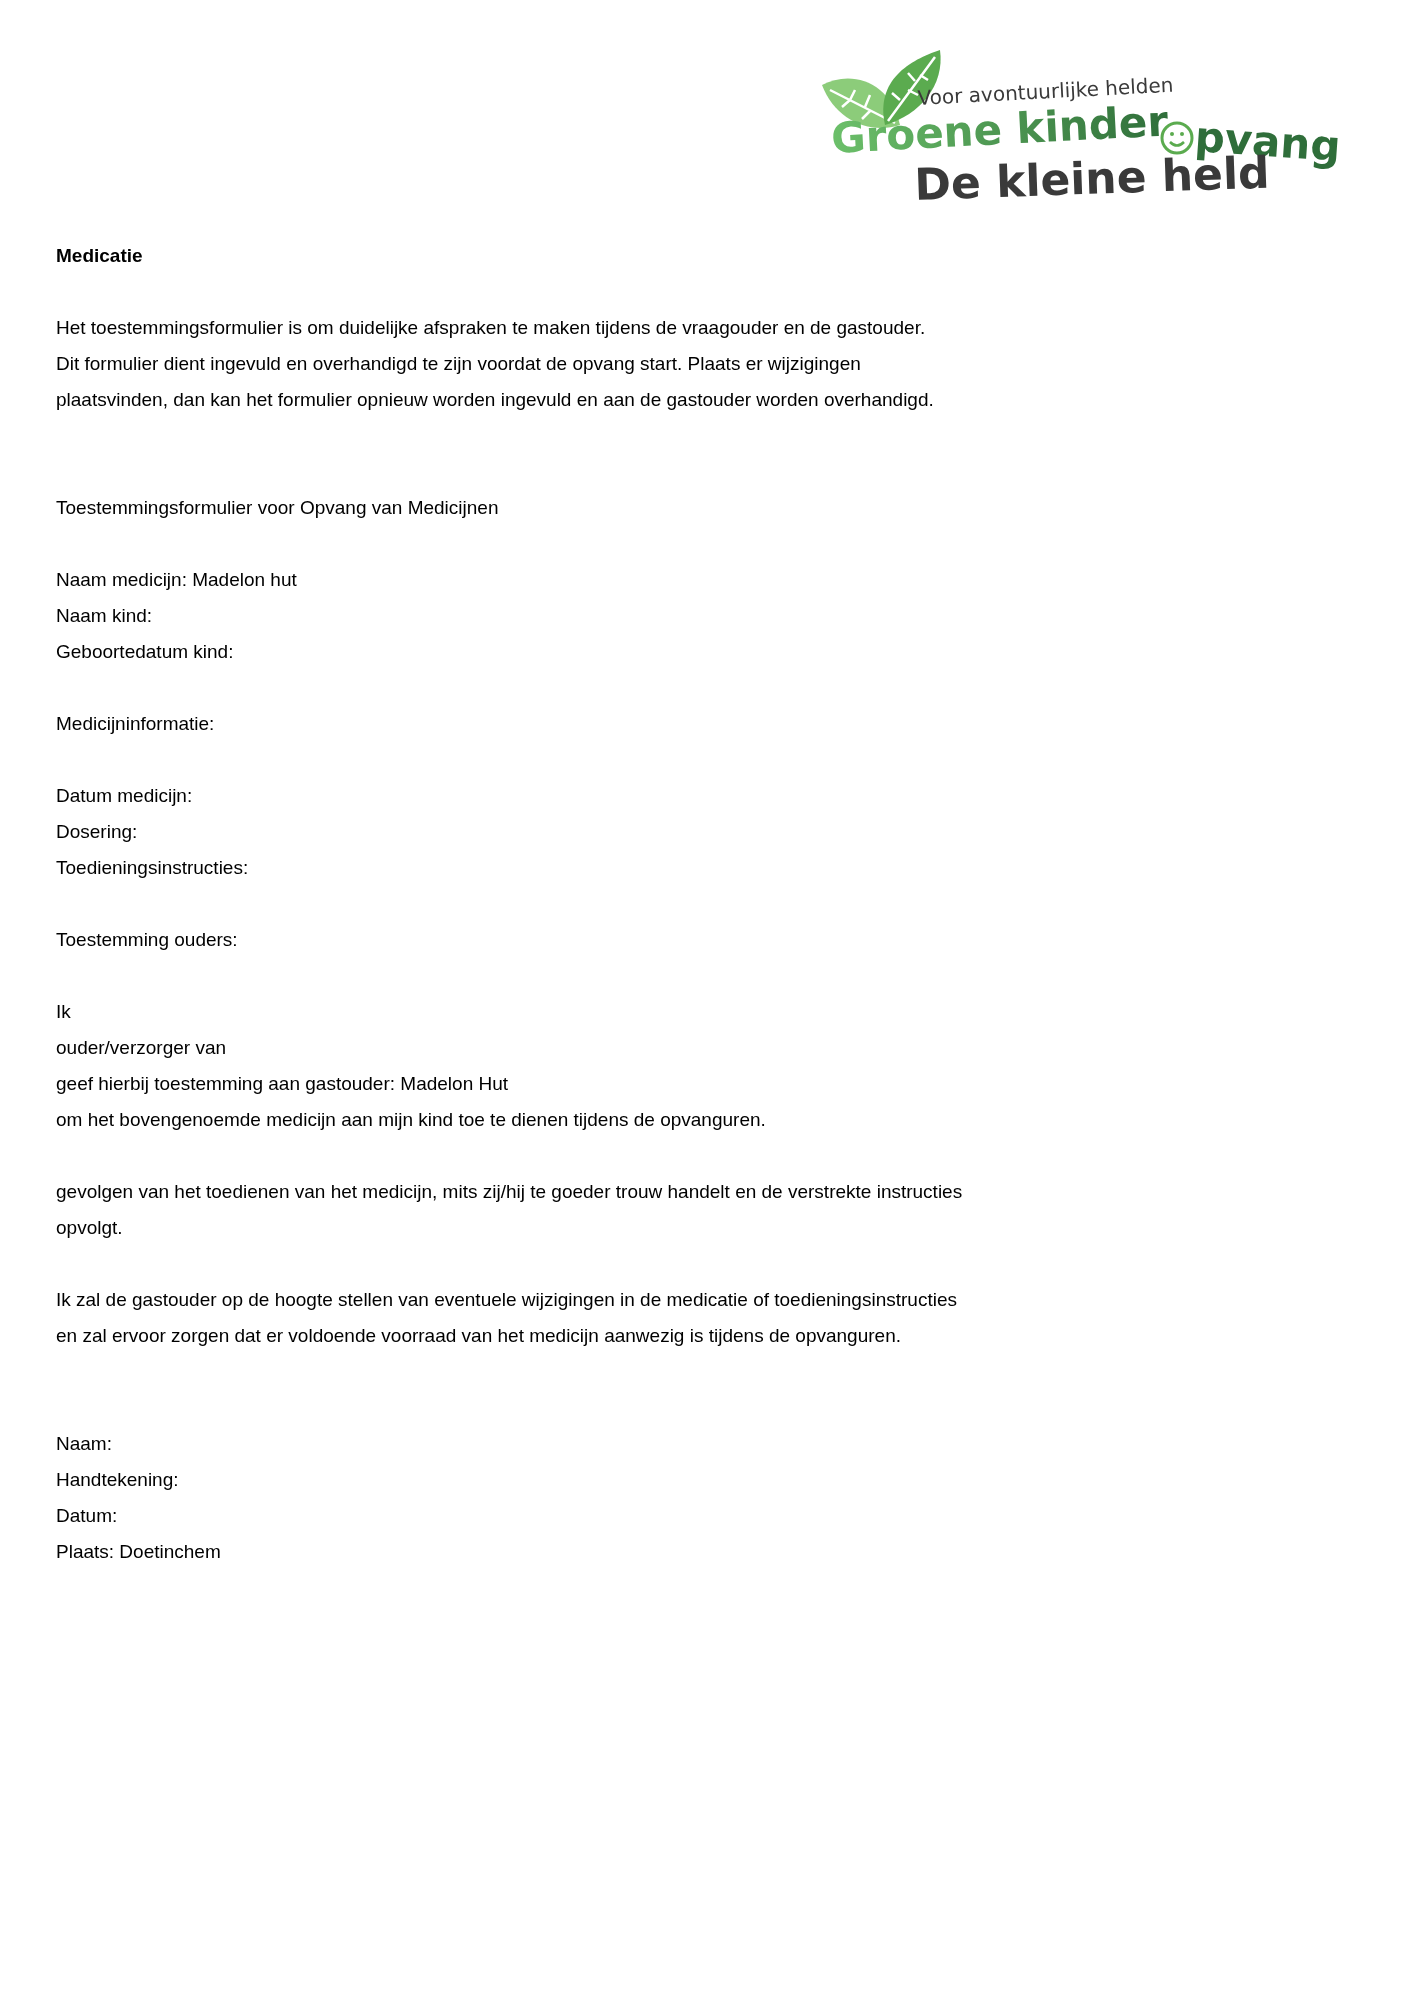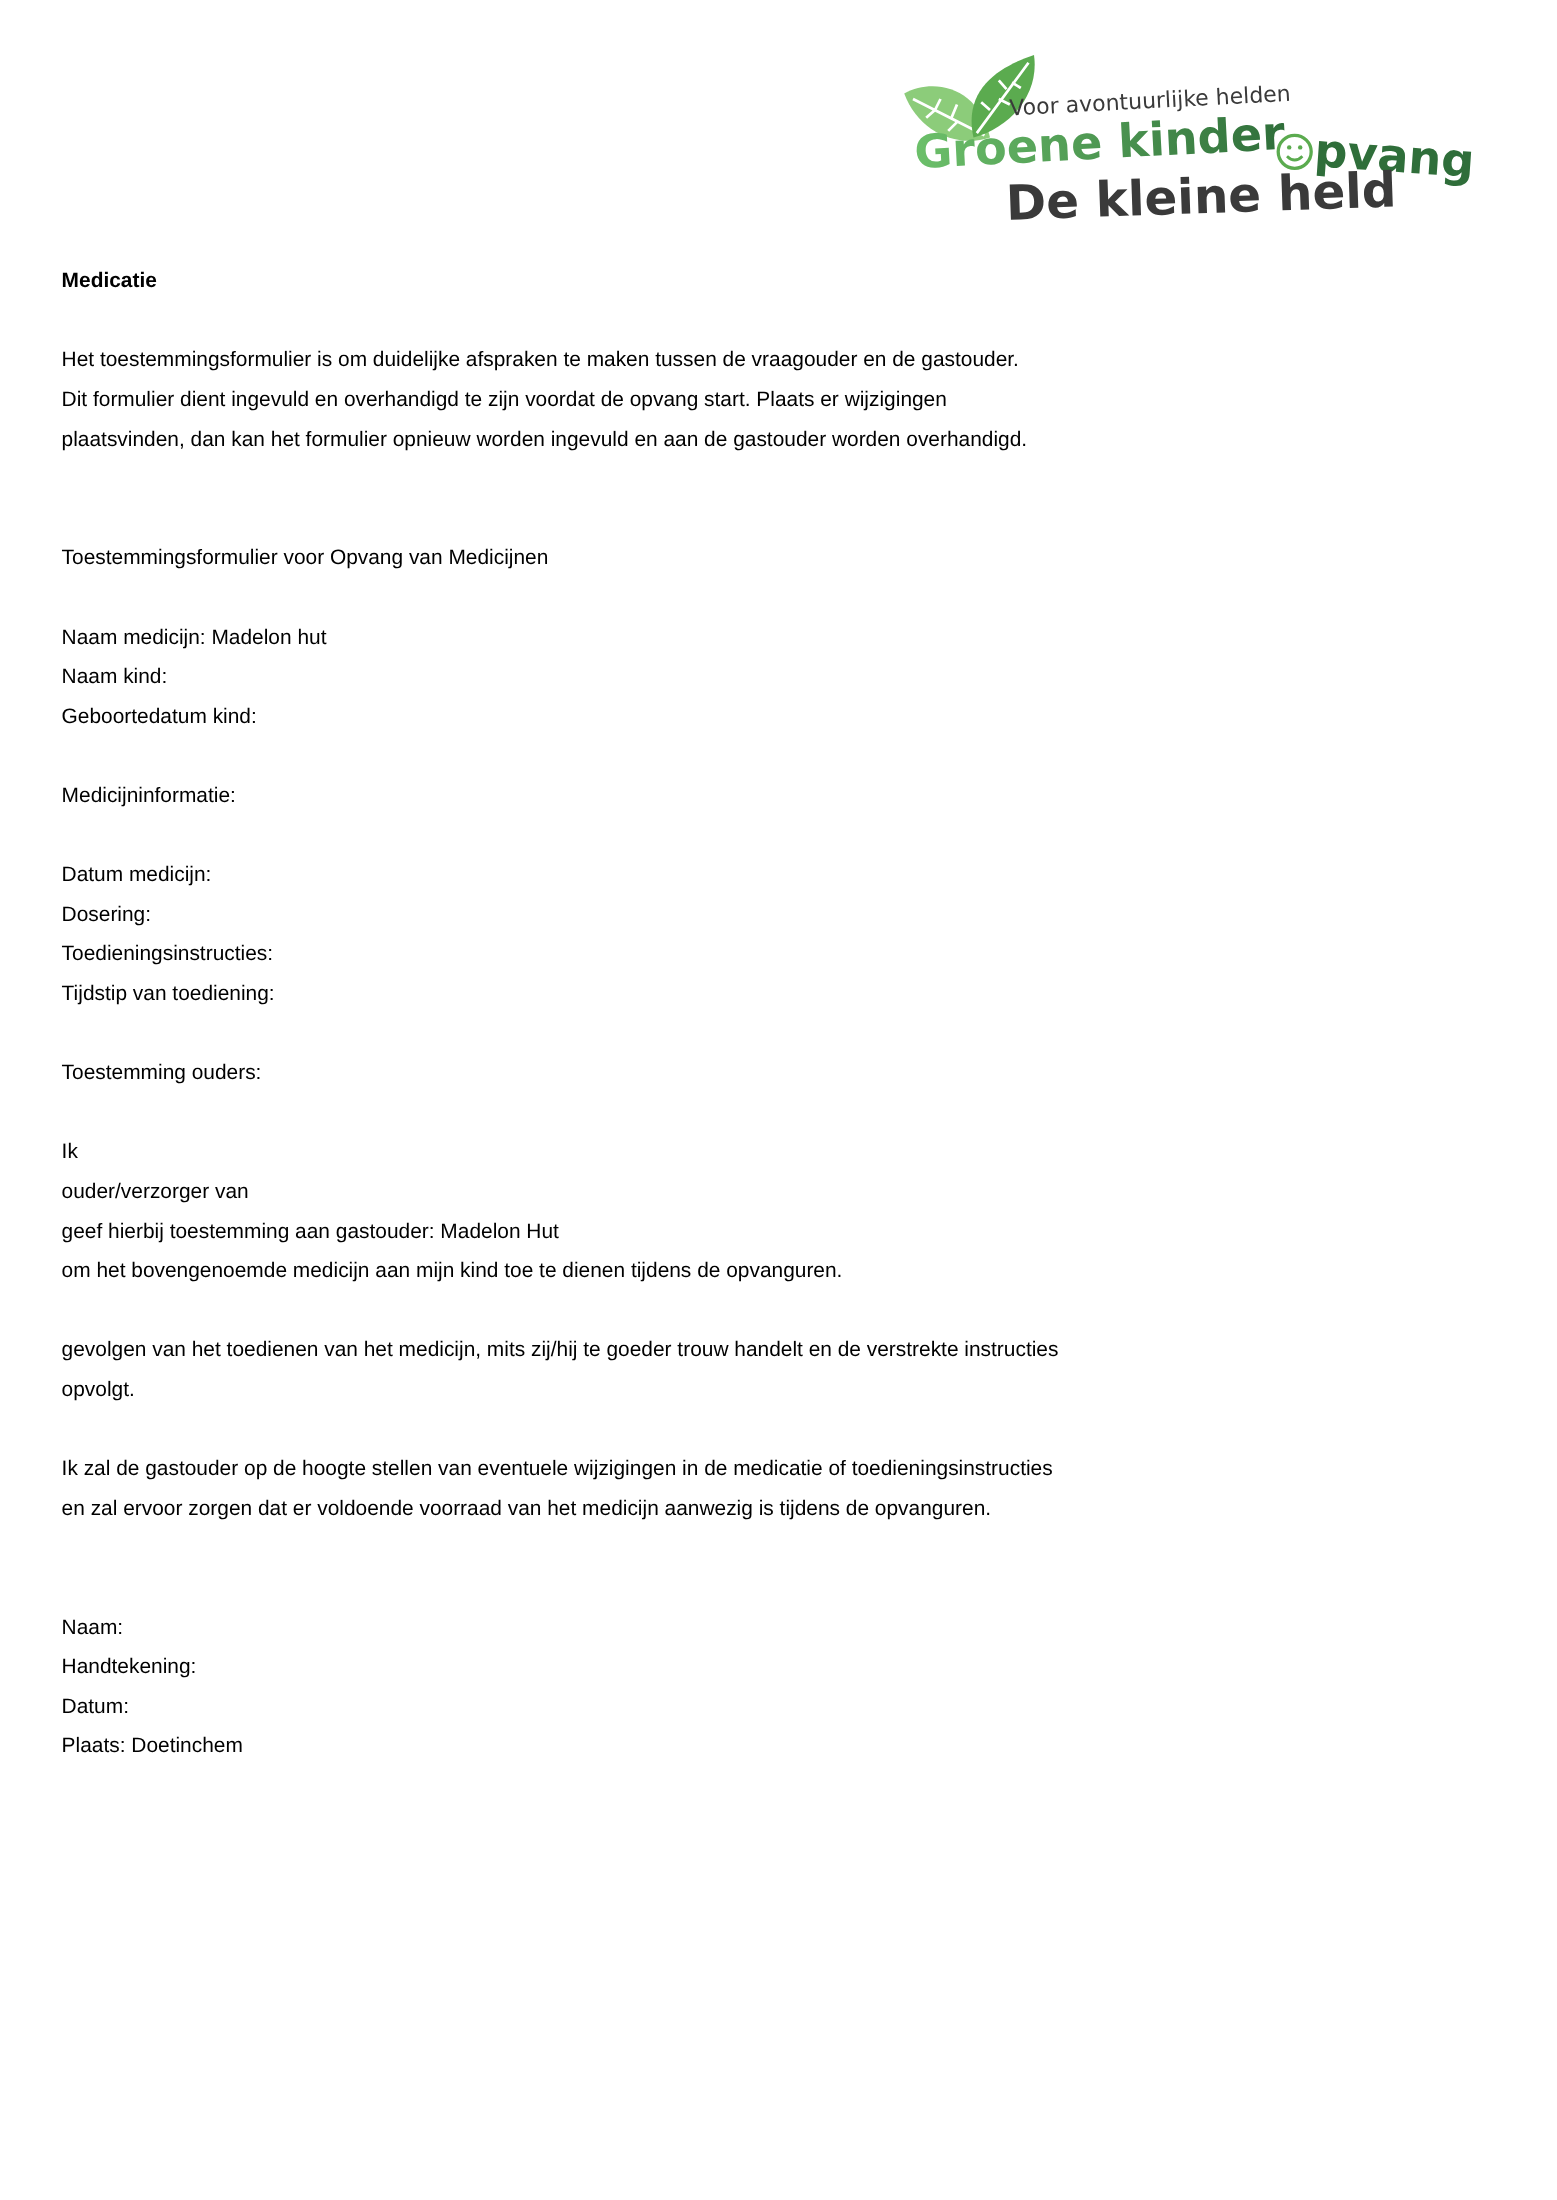--- a/index.html
+++ b/index.html
@@ -40,36 +40,35 @@
       <path d="M350 97 Q357 104 364 97" stroke="#5bab4f" stroke-width="2.5" fill="none"></path>
     </g>
     <text x="374" y="106" font-family="DejaVu Sans, sans-serif" font-size="42" font-weight="bold" fill="#2f6e3a" transform="rotate(4 374 106)">pvang</text>
     <text x="95" y="155" font-family="DejaVu Sans, sans-serif" font-size="44" font-weight="bold" fill="#3a3a3a" transform="rotate(-2 95 155)">De kleine held</text>
   </svg>
 </div>
 
 <div class="content">
   <p class="title">Medicatie</p>
   <div class="gap1"></div>
-  <p>Het toestemmingsformulier is om duidelijke afspraken te maken tussen de vraagouder en de gastouder.</p>
+  <p>Het toestemmingsformulier is om duidelijke afspraken te maken tijdens de vraagouder en de gastouder.</p>
   <p>Dit formulier dient ingevuld en overhandigd te zijn voordat de opvang start. Plaats er wijzigingen</p>
   <p>plaatsvinden, dan kan het formulier opnieuw worden ingevuld en aan de gastouder worden overhandigd.</p>
   <div class="gap2"></div>
   <p>Toestemmingsformulier voor Opvang van Medicijnen</p>
   <div class="gap1"></div>
   <p>Naam medicijn:  Madelon hut</p>
   <p>Naam kind:</p>
   <p>Geboortedatum kind:</p>
   <div class="gap1"></div>
   <p>Medicijninformatie:</p>
   <div class="gap1"></div>
   <p>Datum medicijn:</p>
   <p>Dosering:</p>
   <p>Toedieningsinstructies:</p>
-  <p>Tijdstip van toediening:</p>
   <div class="gap1"></div>
   <p>Toestemming ouders:</p>
   <div class="gap1"></div>
   <p>Ik</p>
   <p>ouder/verzorger van</p>
   <p>geef hierbij toestemming aan gastouder: Madelon Hut</p>
   <p>om het bovengenoemde medicijn aan mijn kind toe te dienen tijdens de opvanguren.</p>
   <div class="gap1"></div>
   <p>gevolgen van het toedienen van het medicijn, mits zij/hij te goeder trouw handelt en de verstrekte instructies</p>
   <p>opvolgt.</p>

